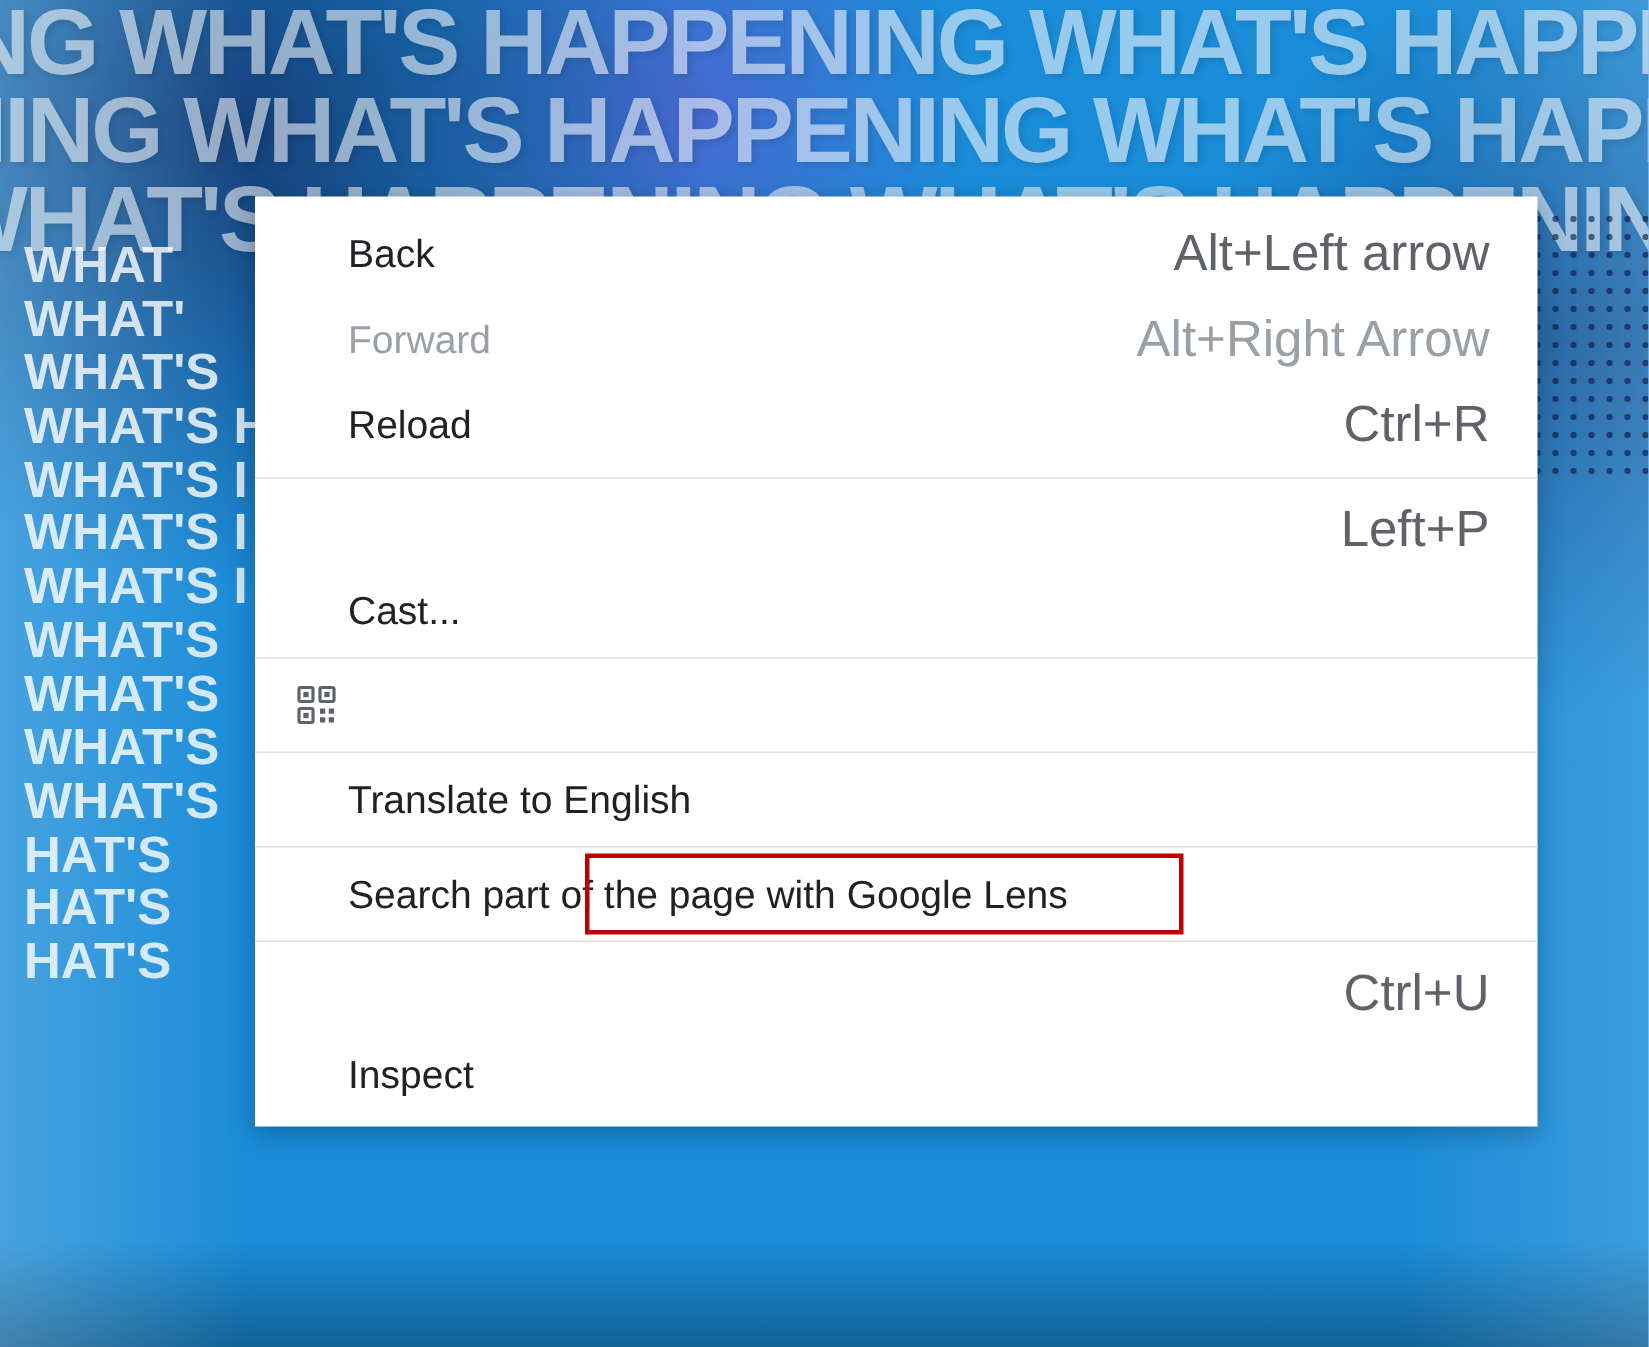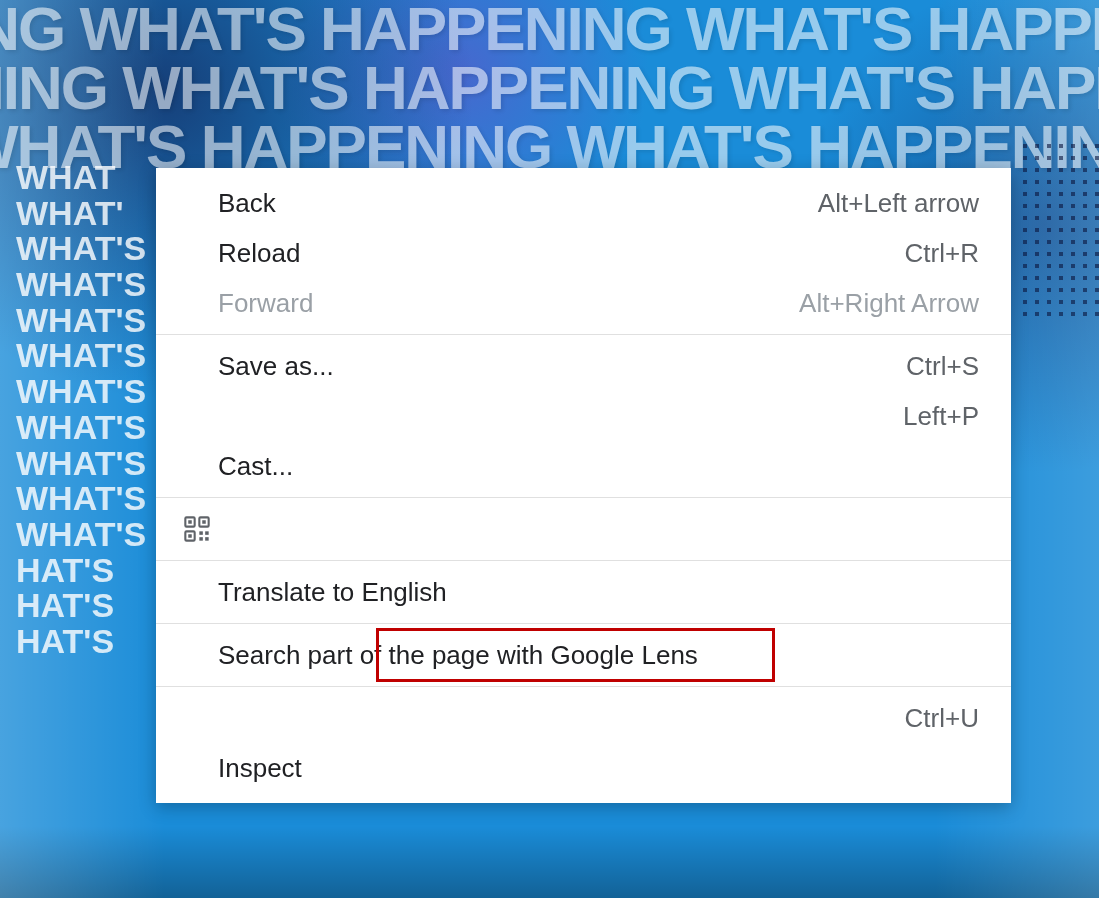--- a/index.html
+++ b/index.html
@@ -57,27 +57,26 @@
       opacity: 0.8;
     }
     
     .bg-text-left .line {
       display: block;
     }
     
     
     .context-menu {
       position: absolute;
-      left: 156px;
+      left: 170px;
       top: 131px;
       width: 855px;
       background: #ffffff;
       box-shadow: 0 4px 16px rgba(0,0,0,0.25);
       padding: 10px 0;
-      margin-top: 37px;
     }
     
     .menu-item {
       display: flex;
       align-items: center;
       padding: 9px 32px 9px 20px;
       cursor: default;
       min-height: 50px;
       position: relative;
     }
@@ -90,21 +89,21 @@
       flex-shrink: 0;
     }
     
     .menu-label {
       font-size: 26px;
       color: #202124;
       flex-grow: 1;
     }
     
     .menu-shortcut {
-      font-size: 26px;
+      font-size: 34px;
       color: #5f6368;
       margin-left: auto;
     }
     
     .menu-item.disabled .menu-label,
     .menu-item.disabled .menu-shortcut {
       color: #9aa0a6;
     }
     
     .menu-separator {
@@ -169,39 +168,34 @@
 </div>
 
 <div class="context-menu">
 
   <div class="menu-item">
     <span class="menu-icon-slot"></span>
     <span class="menu-label">Back</span>
     <span class="menu-shortcut">Alt+Left arrow</span>
   </div>
 
+  <div class="menu-item disabled">
+    <span class="menu-icon-slot"></span>
+    <span class="menu-label">Forward</span>
+    <span class="menu-shortcut">Alt+Right Arrow</span>
+  </div>
+
   <div class="menu-item">
     <span class="menu-icon-slot"></span>
     <span class="menu-label">Reload</span>
     <span class="menu-shortcut">Ctrl+R</span>
   </div>
 
-  <div class="menu-item disabled">
-    <span class="menu-icon-slot"></span>
-    <span class="menu-label">Forward</span>
-    <span class="menu-shortcut">Alt+Right Arrow</span>
-  </div>
-
-  <div class="menu-separator"></div>
-
-  <div class="menu-item">
-    <span class="menu-icon-slot"></span>
-    <span class="menu-label">Save as...</span>
-    <span class="menu-shortcut">Ctrl+S</span>
-  </div>
+  <div class="menu-separator"></div>
+
 
   <div class="menu-item">
     <span class="menu-icon-slot"></span>
     <span class="menu-shortcut">Left+P</span>
   </div>
 
   <div class="menu-item">
     <span class="menu-icon-slot"></span>
     <span class="menu-label">Cast...</span>
   </div>

